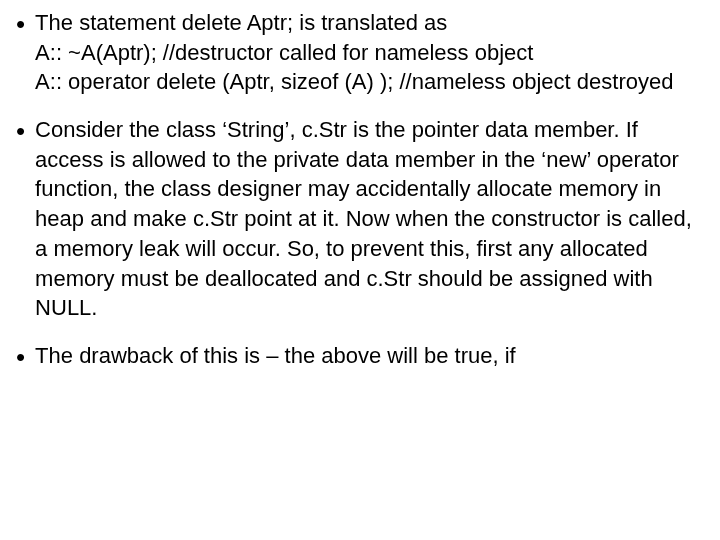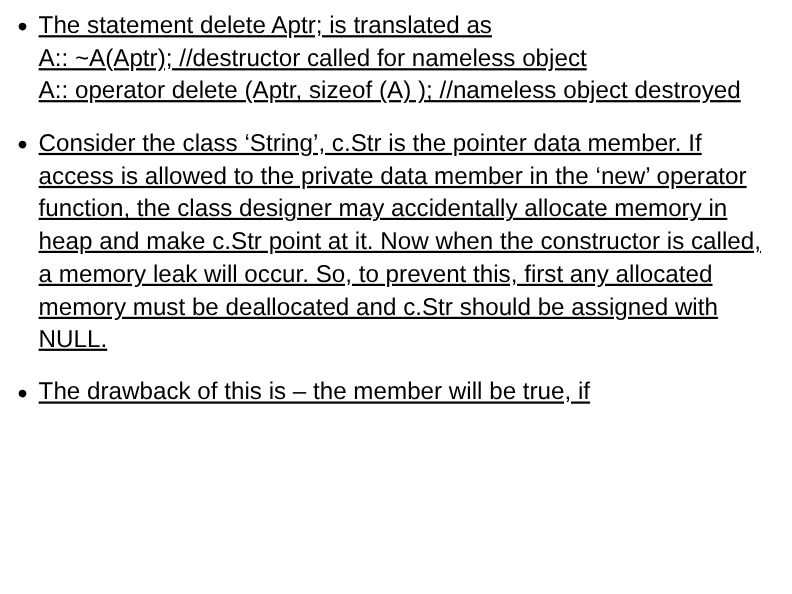--- a/index.html
+++ b/index.html
@@ -35,32 +35,31 @@
     .bullet {
       font-size: 26px;
       line-height: 1.2;
       margin-right: 10px;
       flex-shrink: 0;
       margin-top: 1px;
     }
 
     .item-text {
       flex: 1;
-      text-decoration: underline;
     }
   </style>
 </head>
 <body>
 
 <ul>
 <li>
       <span class="bullet">•</span>
       <span class="item-text">The statement   delete Aptr;  is translated as<br>A:: ~A(Aptr); //destructor called for nameless object<br>A:: operator delete (Aptr, sizeof (A) );   //nameless object destroyed</span>
     </li>
     <li>
       <span class="bullet">•</span>
       <span class="item-text">Consider the class ‘String’, c.Str is the pointer data member. If access is allowed to the private data member in the ‘new’ operator function, the class designer may accidentally allocate memory in heap and make c.Str point at it. Now when the constructor is called, a memory leak will occur. So, to prevent this, first any allocated memory must be deallocated and c.Str should be assigned with NULL.</span>
     </li>
     <li>
       <span class="bullet">•</span>
-      <span class="item-text">The drawback of this is – the member will be true, if</span>
+      <span class="item-text">The drawback of this is – the above will be true, if</span>
     </li>
   </ul>
 
 </body></html>

